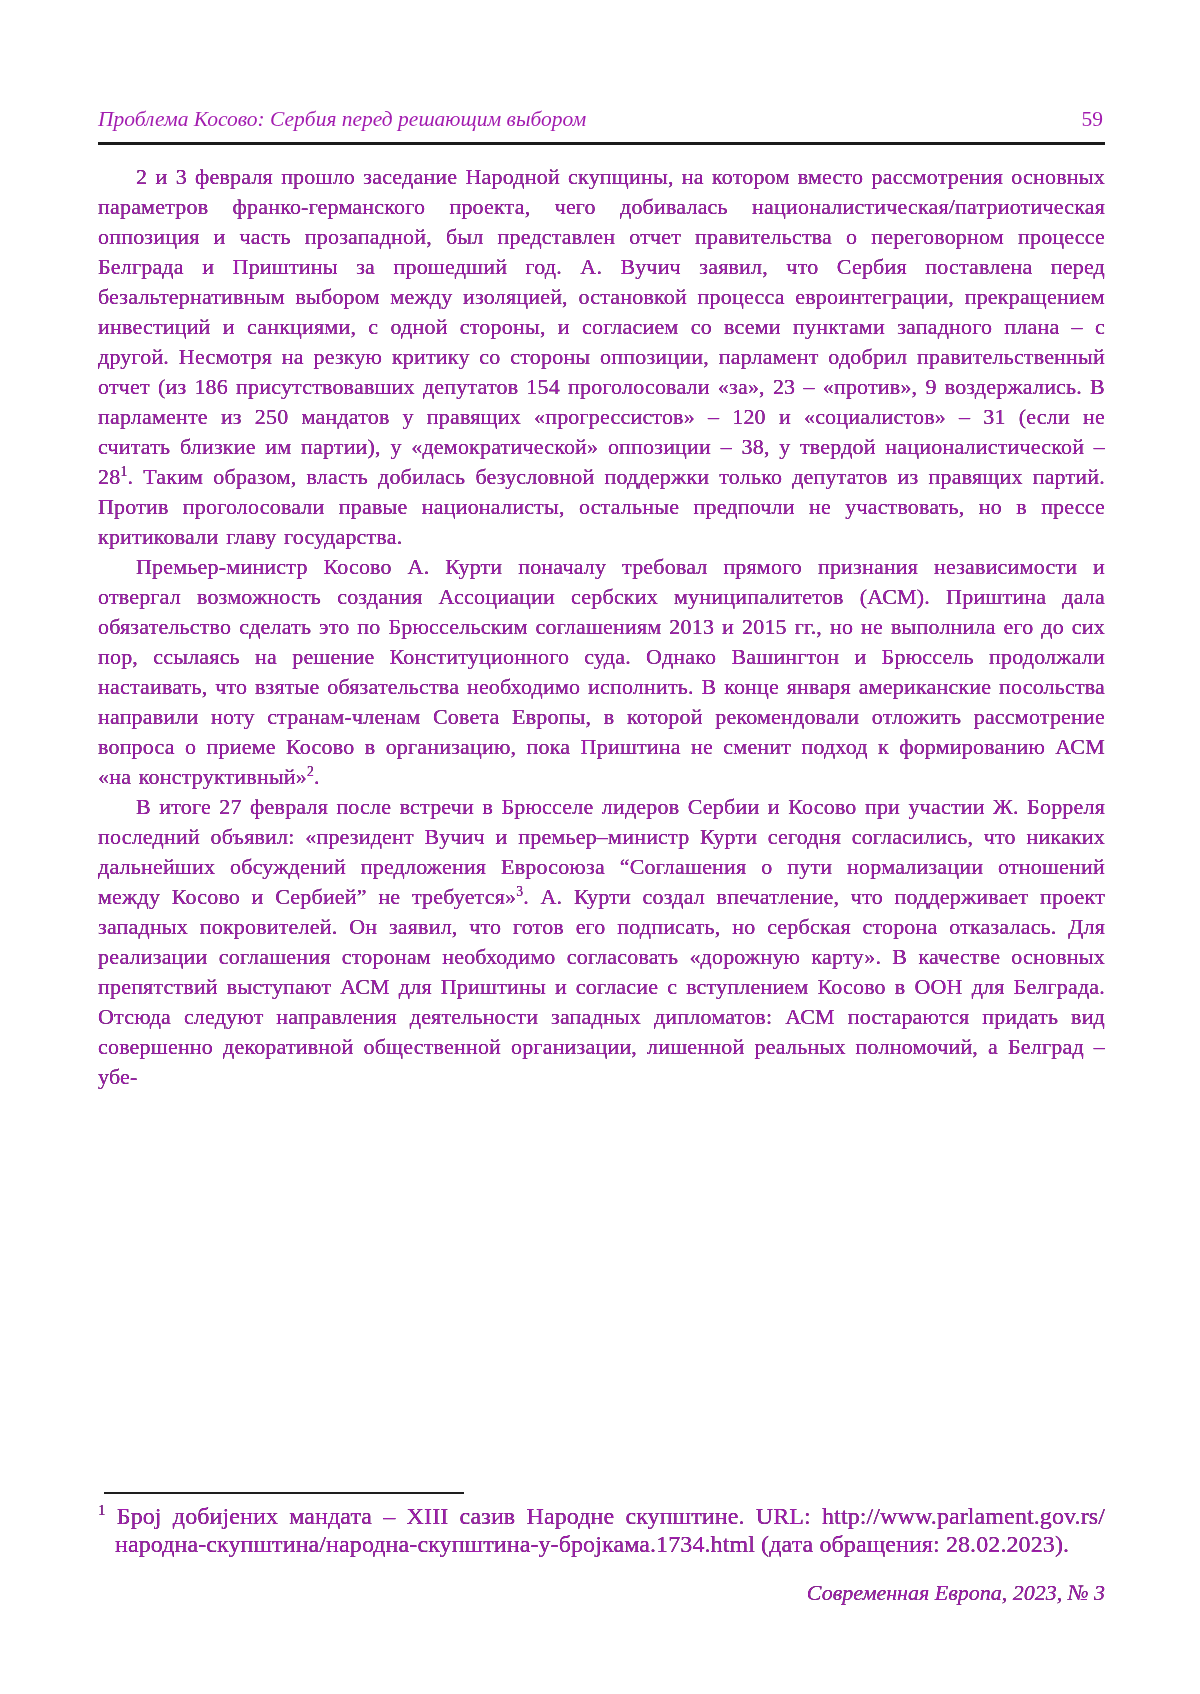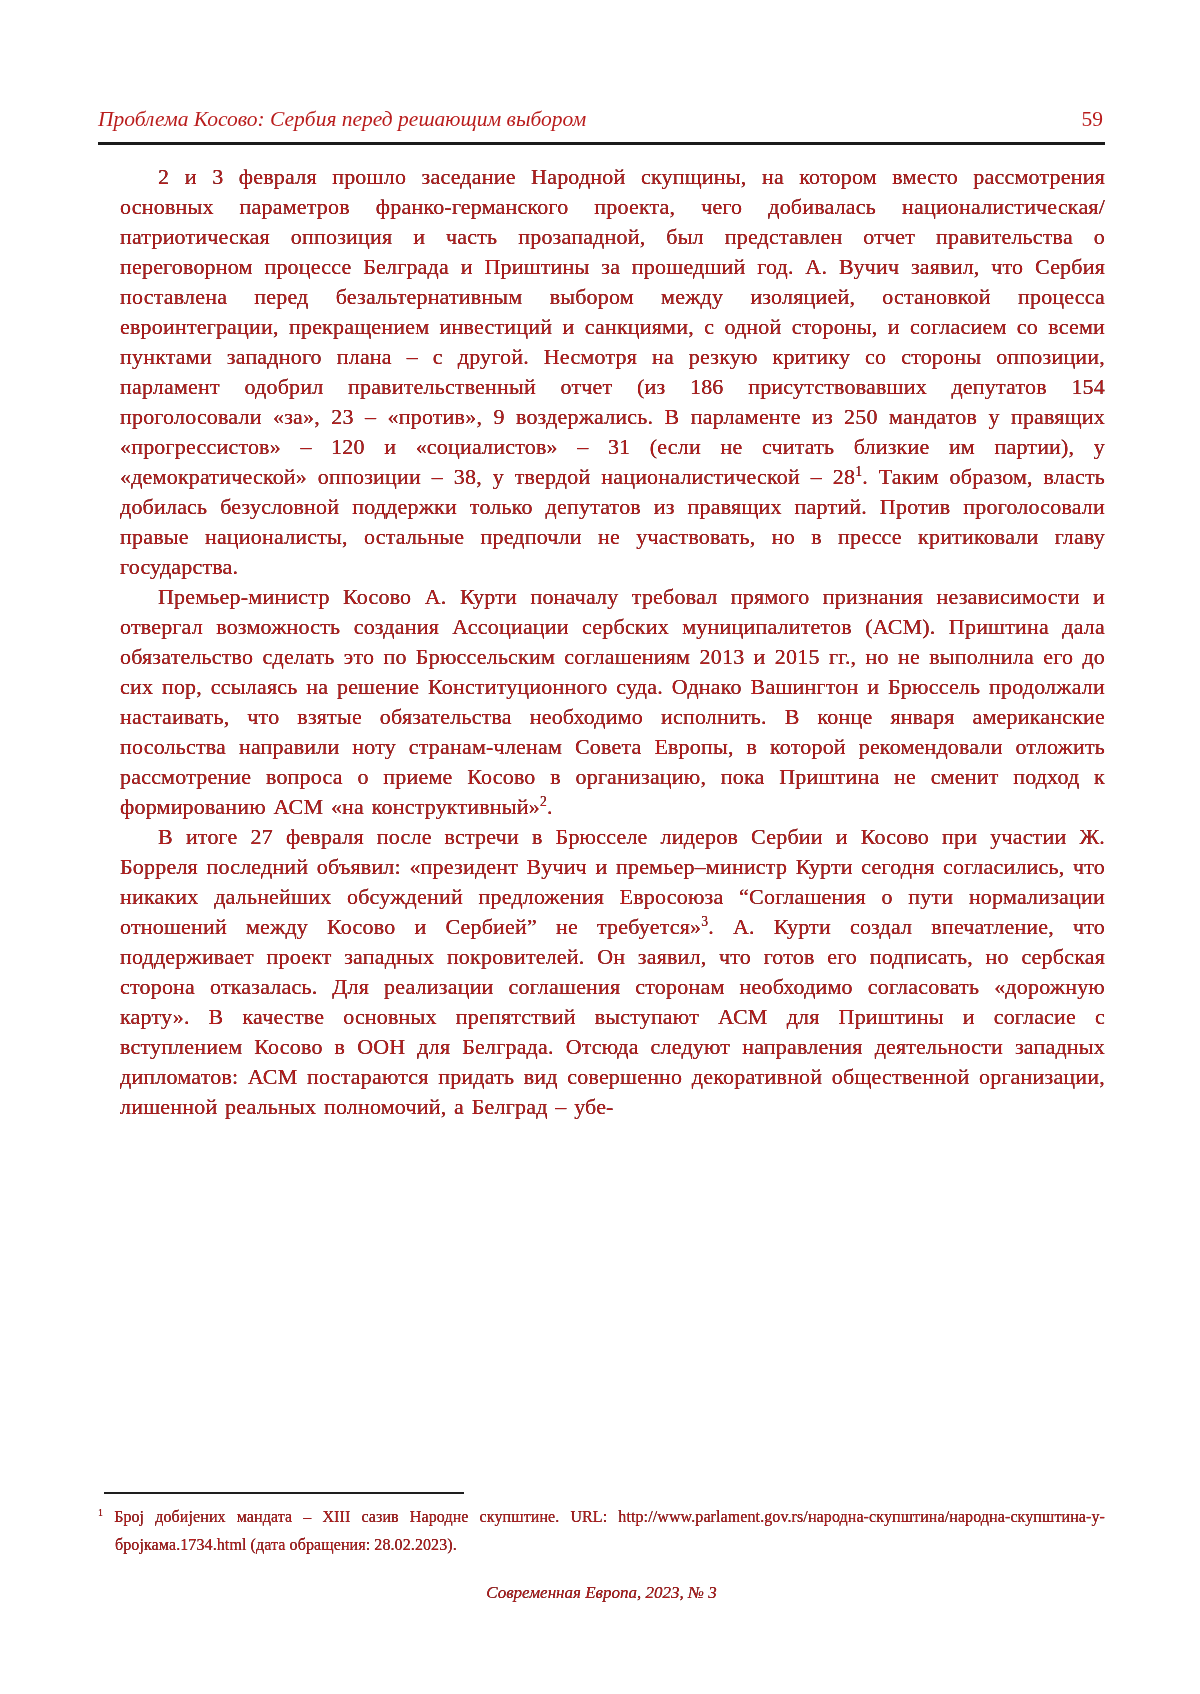--- a/index.html
+++ b/index.html
@@ -2,21 +2,21 @@
 <html lang="ru"><head>
 <meta charset="utf-8">
 <style>
   html, body { margin: 0; padding: 0; background: #888; }
   .page {
     position: relative;
     width: 1200px;
     height: 1694px;
     margin: 0 auto;
     background: #ffffff;
-    color: #b91c1c;
+    color: #a21caf;
     font-family: "Liberation Serif", "DejaVu Serif", serif;
     box-sizing: border-box;
     padding: 92px 95px 88px 98px;
     display: flex;
     flex-direction: column;
     overflow: hidden;
   }
   .running-head {
     display: flex;
     justify-content: space-between;
@@ -24,21 +24,21 @@
     font-size: 21.5px;
     line-height: 26px;
   }
   .running-head .title { font-style: italic; }
   .running-head .pageno { font-style: normal; padding-right: 2px; margin-top: 14px; }
   .head-rule {
     border: none;
     border-top: 3px solid #1b1b1b;
     margin: 10px 0 0 0;
   }
-  .article { margin-top: 17px; margin-left: 22px; }
+  .article { margin-top: 17px; }
   .para {
     margin: 0;
     font-size: 22px;
     line-height: 30px;
     text-align: justify;
     text-indent: 38px;
     letter-spacing: 0.2px;
     word-spacing: 2px;
     hyphens: auto;
     text-shadow: 0 0 0.4px #000;
@@ -49,34 +49,34 @@
     vertical-align: super;
   }
   .footnote-area { margin-top: auto; }
   .fn-rule {
     border: none;
     border-top: 2px solid #1e1e1e;
     width: 360px;
     margin: 0 0 9px 6px;
   }
   .footnote {
-    font-size: 16px;
+    font-size: 24px;
     line-height: 27.5px;
     text-align: justify;
     padding-left: 17px;
     text-indent: -17px;
     overflow-wrap: break-word;
     letter-spacing: 0.1px;
     text-shadow: 0 0 0.3px #000;
   }
   .page-footer {
     margin-top: 22px;
-    text-align: center;
+    text-align: right;
     font-style: italic;
-    font-size: 17px;
+    font-size: 22px;
     line-height: 26px;
     text-shadow: 0 0 0.3px #000;
   }
 </style>
 </head>
 <body>
 
 <div class="page">
 
   <div class="running-head">

